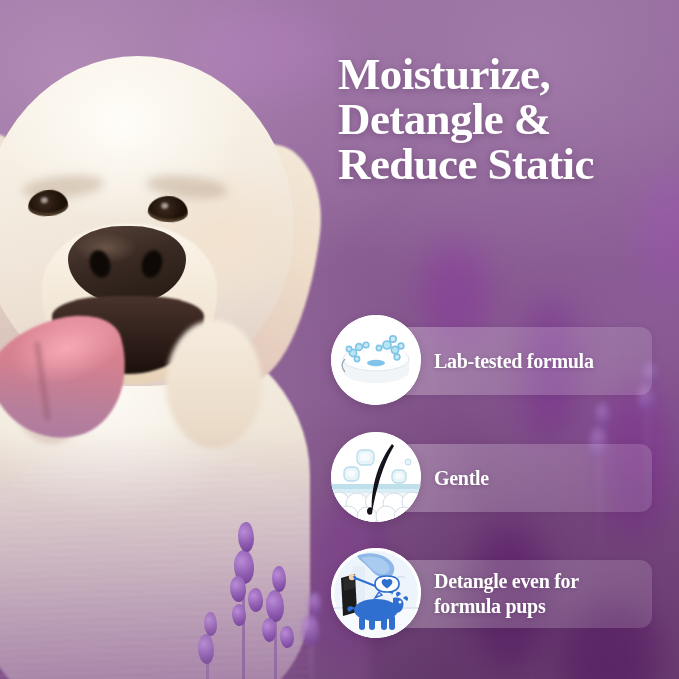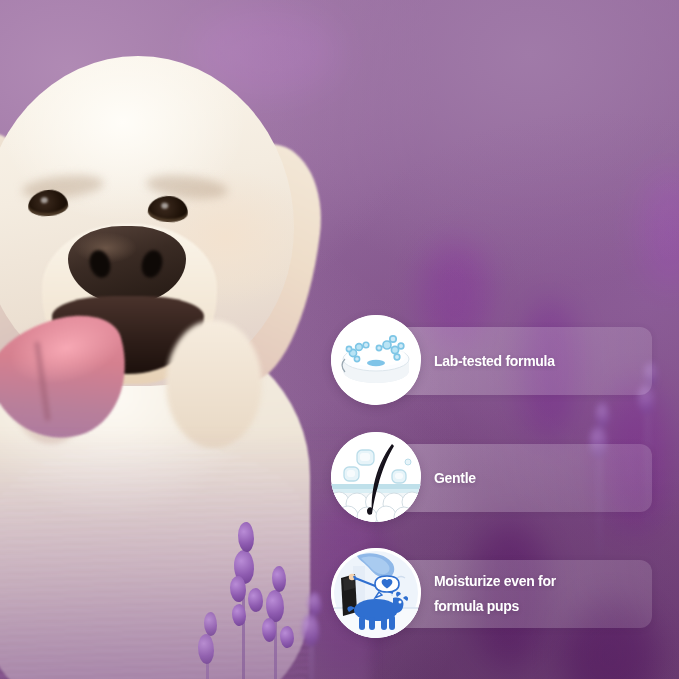--- a/index.html
+++ b/index.html
@@ -210,23 +210,23 @@
     display: flex;
     align-items: center;
   }
   .feature-1 { top: 327px; }
   .feature-2 { top: 444px; align-items: center; }
   .feature-3 { top: 560px; }
 
   .feature-text {
     margin-left: 72px;
     color: #ffffff;
-    font-family: Liberation Sans, sans-serif;
+    font-family: Liberation Serif, serif;
     font-weight: 700;
-    font-size: 14px;
+    font-size: 20px;
     line-height: 25px;
     letter-spacing: -0.3px;
     text-shadow: 0 1px 4px rgba(70,36,80,.30);
   }
   .feature-text .ft-line { display: block; white-space: nowrap; }
 
   
   .badge {
     position: absolute;
     left: 331px;
@@ -320,20 +320,25 @@
       <div class="bud" style="left:2px;top:26px;width:17px;height:32px;"></div>
       <div class="bud" style="left:8px;top:2px;width:13px;height:26px;"></div>
     </div>
     <div class="sprig" style="left:636px;top:362px;opacity:.5;filter:blur(3px);">
       <div class="stem" style="left:10px;top:46px;height:120px;"></div>
       <div class="bud" style="left:2px;top:22px;width:16px;height:30px;"></div>
       <div class="bud" style="left:8px;top:0px;width:13px;height:24px;"></div>
     </div>
   </div>
 
+  <div class="headline">
+    <span class="hl-line">Moisturize,</span>
+    <span class="hl-line">Detangle &amp;</span>
+    <span class="hl-line">Reduce Static</span>
+  </div>
 
   <div class="feature feature-1">
     <div class="feature-text">
       <span class="ft-line">Lab-tested formula</span>
     </div>
   </div>
   <div class="badge badge-1">
     <svg width="90" height="90" viewBox="0 0 90 90" aria-hidden="true">
       <circle cx="45" cy="45" r="45" fill="#ffffff"></circle>
       <ellipse cx="45" cy="56" rx="33" ry="12" fill="#e9eef2"></ellipse>
@@ -401,21 +406,21 @@
         <rect x="16" y="38" width="8" height="7" rx="3" fill="#ffffff" opacity=".7"></rect>
         <rect x="61" y="38" width="14" height="13" rx="5" fill="#e2f2f8" stroke="#a9d4e4" stroke-width="1.3"></rect>
         <rect x="64" y="41" width="8" height="6" rx="3" fill="#ffffff" opacity=".7"></rect>
         <circle cx="77" cy="30" r="3" fill="#e2f2f8" stroke="#a9d4e4" stroke-width="1"></circle>
       </g>
     </svg>
   </div>
 
   <div class="feature feature-3">
     <div class="feature-text">
-      <span class="ft-line">Moisturize even for</span>
+      <span class="ft-line">Detangle even for</span>
       <span class="ft-line">formula pups</span>
     </div>
   </div>
   <div class="badge badge-3">
     <svg width="90" height="90" viewBox="0 0 90 90" aria-hidden="true">
       <circle cx="45" cy="45" r="45" fill="#ffffff"></circle>
       <circle cx="45" cy="45" r="42" fill="#eef4fb"></circle>
       <rect x="3" y="60" width="84" height="30" fill="#f7fafd"></rect>
       <path d="M3 60 H87" stroke="#d8e4f0" stroke-width="1.4"></path>
       <path d="M22 60 V18 H34 V60 Z" fill="#e5edf7"></path>

